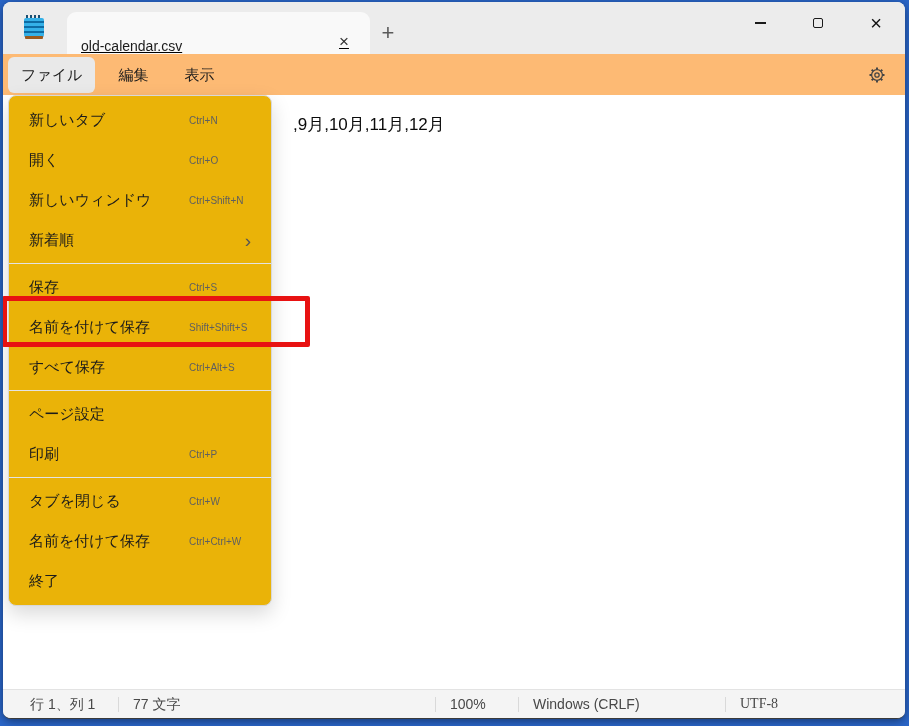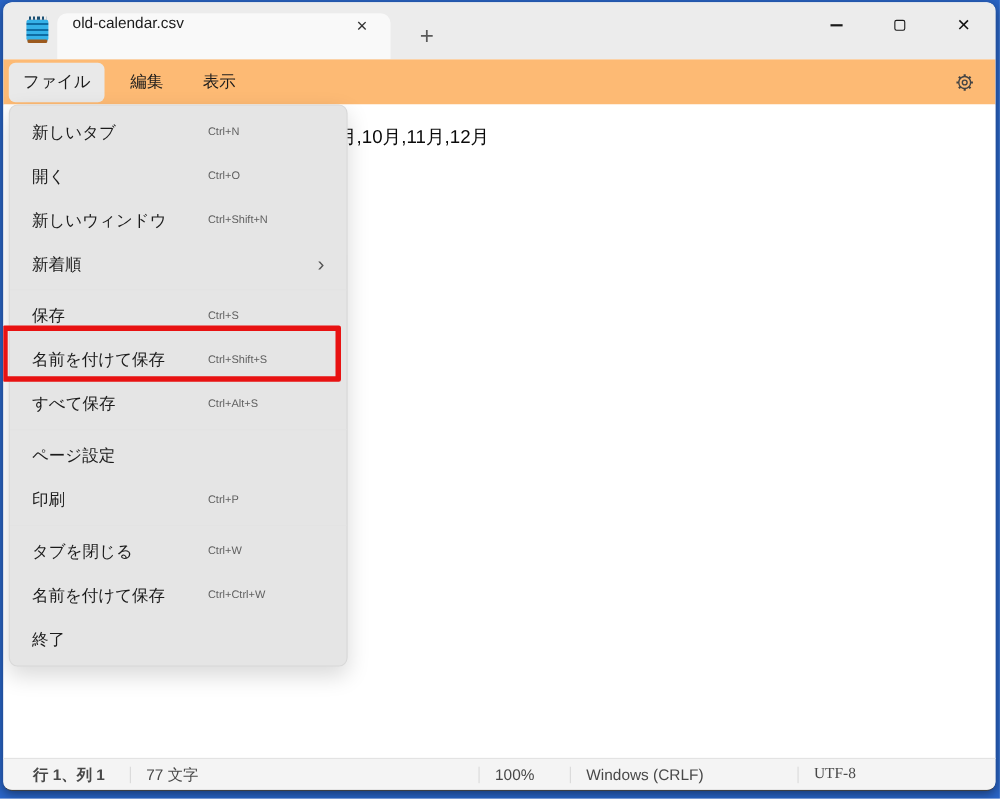--- a/index.html
+++ b/index.html
@@ -21,23 +21,23 @@
   .titlebar { height:52px; background:#ececec; position:relative; }
   .app-icon { position:absolute; left:21px; top:13px; width:20px; height:26px; }
   .np-body { position:absolute; top:3px; left:0; width:20px; height:19px;
     background:repeating-linear-gradient(#35b1e8 0 3px, #0e6ca3 3px 5px);
     border-radius:2px; }
   .np-top { position:absolute; top:0; left:2px; right:2px; height:3px;
     background:repeating-linear-gradient(90deg,#1b4f72 0 2px, transparent 2px 4px); }
   .np-base { position:absolute; bottom:2px; left:1px; right:1px; height:3px;
     background:#9c5a1e; border-radius:1px; }
   .tab {
-    position:absolute; left:49px; top:10px; width:303px; height:42px;
+    position:absolute; left:64px; top:10px; width:303px; height:42px;
     background:#f9f9f9; border-radius:9px 9px 0 0;
-    display:flex; align-items:flex-start; padding:0 14px;
+    display:flex; align-items:flex-end; padding:0 14px;text-decoration:underline;
   }
   .tab-title { font-size:14px; color:#1b1b1b; }
   .tab-close {
     margin-left:auto; width:24px; height:24px; border-radius:4px;
     display:flex; align-items:center; justify-content:center;
     font-size:17px; color:#333; cursor:default;
   }
   .new-tab-btn {
     position:absolute; left:370px; top:16px; width:30px; height:30px;
     display:flex; align-items:center; justify-content:center;
@@ -62,22 +62,22 @@
   .gear { position:absolute; right:19px; top:12px; width:18px; height:18px; }
 
   
   .editor { position:relative; height:595px; background:#ffffff; }
   .ed-line { position:absolute; left:290px; font-size:17px; color:#0a0a0a; white-space:pre; }
   .ed-line.l1 { top:18px; }
   .ed-line.l2 { top:47px; }
 
   
   .dropdown {
-    position:absolute; left:5px; top:93px; width:308px;
-    background:#e5e5e5; border:1px solid #d8d8d8; border-radius:8px;
+    position:absolute; left:5px; top:93px; width:264px;
+    background:#eab308; border:1px solid #d8d8d8; border-radius:8px;
     box-shadow:0 8px 20px rgba(0,0,0,.15);
     padding:4px 0; z-index:5;
   }
   .dd-item {
     height:40px; display:flex; align-items:center;
     padding-left:20px; position:relative; font-size:15px; color:#1b1b1b;
   }
   .dd-shortcut { position:absolute; left:180px; font-size:10px; color:#5f5f5f; }
   .dd-chevron { position:absolute; right:20px; font-size:19px; color:#555; line-height:1; }
   .dd-sep { height:1px; background:#e3e3e3; margin:3px 0; }
@@ -89,21 +89,21 @@
   }
 
   
   .statusbar {
     position:absolute; left:0; bottom:0; width:100%; height:29px;
     background:#f4f4f4; border-top:1px solid #e3e3e3; z-index:3;
     font-size:14px; color:#484848;
   }
   .sb-text { position:absolute; top:6px; }
   .sb-sep { position:absolute; top:7px; width:1px; height:15px; background:#d9d9d9; }
-  .sb-cursor { left:27px;font-weight:bold; }  .sb-sep1 { left:115px; }
+  .sb-cursor { left:27px; }  .sb-sep1 { left:115px; }
   .sb-chars  { left:130px; } .sb-sep2 { left:432px; }
   .sb-zoom   { left:447px; } .sb-sep3 { left:515px; }
   .sb-eol    { left:530px; } .sb-sep4 { left:722px; }
   .sb-enc    { left:737px;font-family:Liberation Serif, serif; }
 </style>
 </head>
 <body>
 
 <div id="window">
 
@@ -176,21 +176,21 @@
       <span>新着順</span>
       <span class="dd-chevron">›</span>
     </div>
     <div class="dd-sep"></div>
     <div class="dd-item">
       <span>保存</span>
       <span class="dd-shortcut">Ctrl+S</span>
     </div>
     <div class="dd-item">
       <span>名前を付けて保存</span>
-      <span class="dd-shortcut">Ctrl+Shift+S</span>
+      <span class="dd-shortcut">Shift+Shift+S</span>
     </div>
     <div class="dd-item">
       <span>すべて保存</span>
       <span class="dd-shortcut">Ctrl+Alt+S</span>
     </div>
     <div class="dd-sep"></div>
     <div class="dd-item">
       <span>ページ設定</span>
     </div>
     <div class="dd-item">

